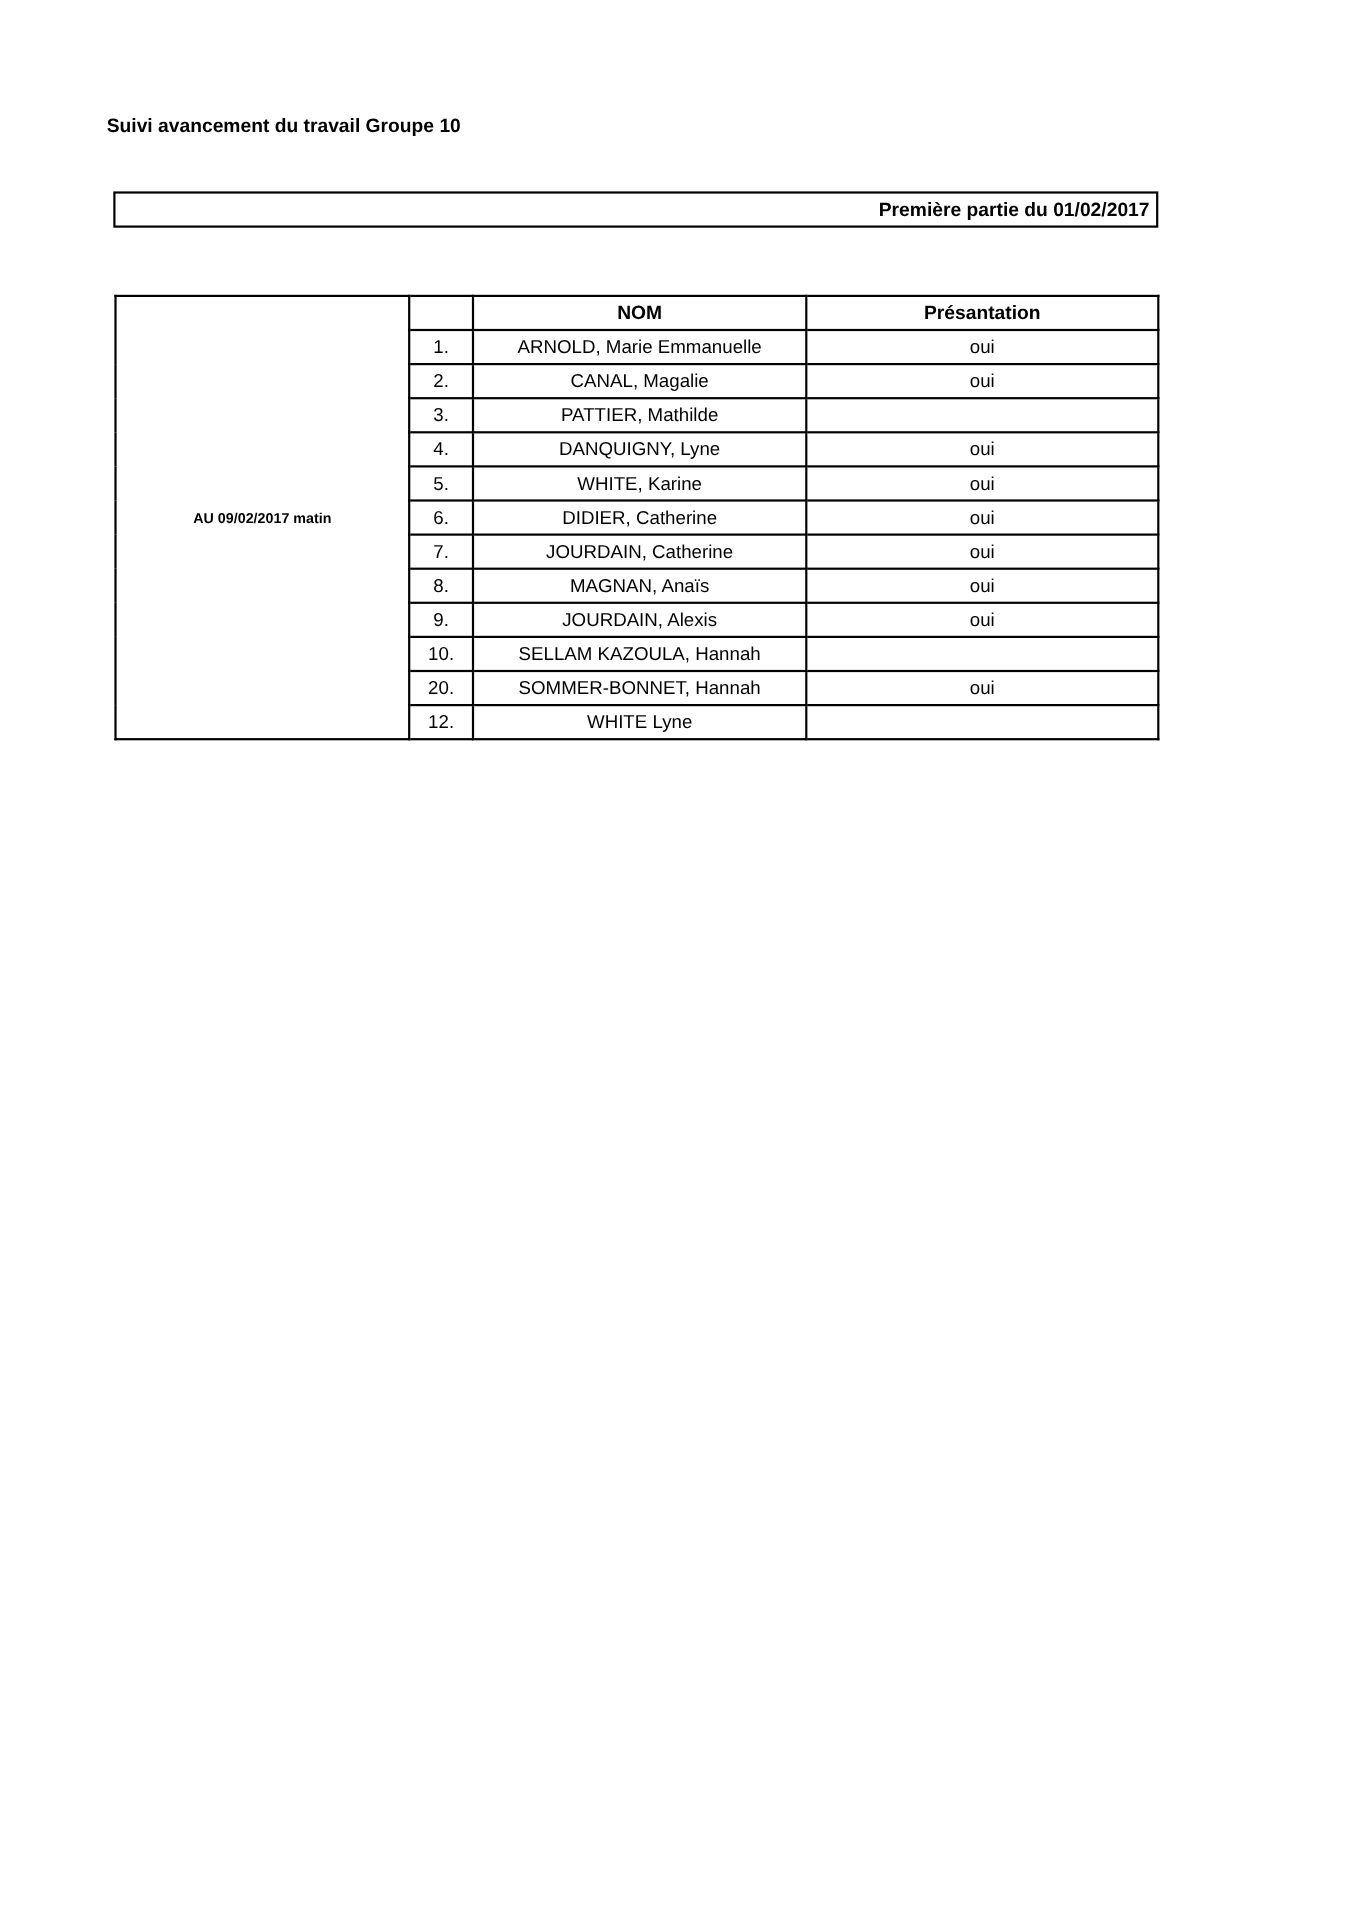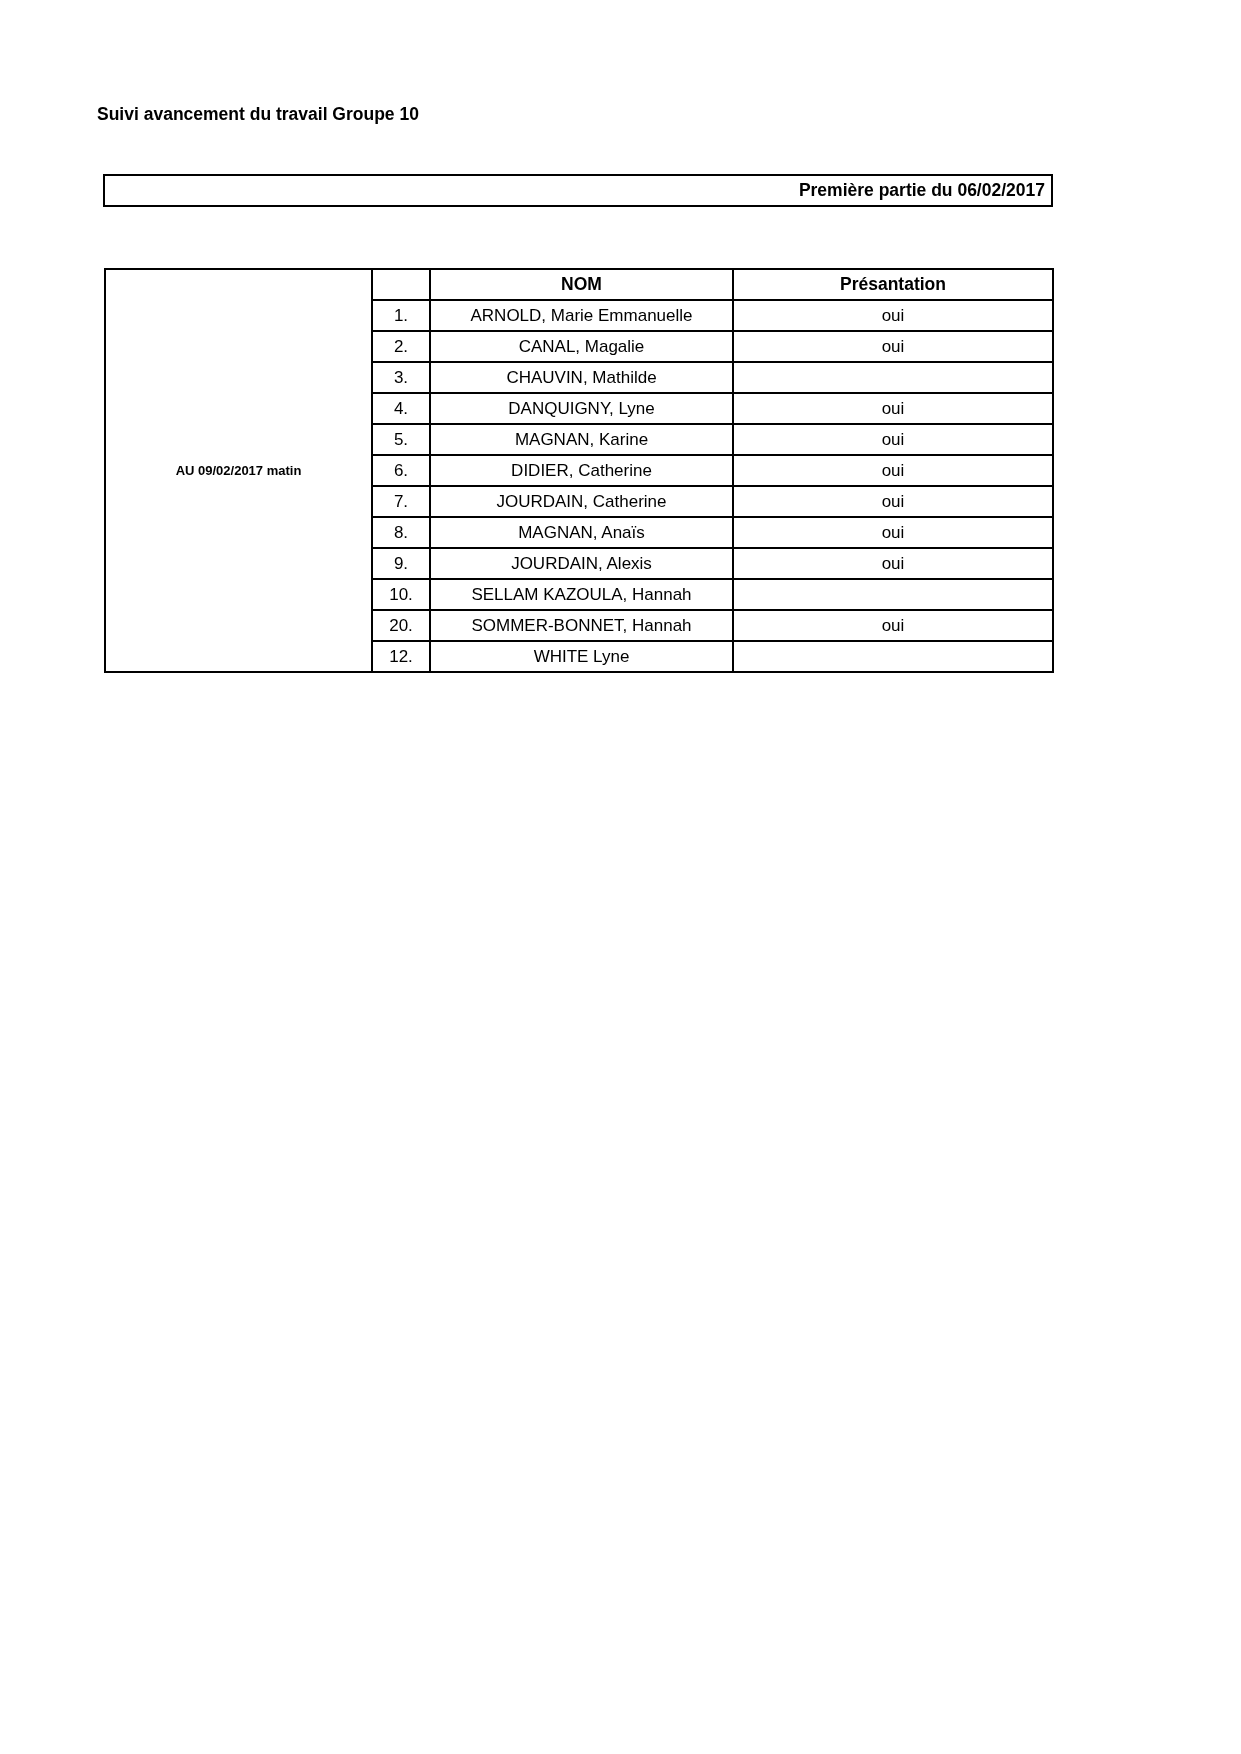--- a/index.html
+++ b/index.html
@@ -78,21 +78,21 @@
   col.c-pres    { width: 320px; }
 </style>
 </head>
 <body>
 
 <div class="page">
 
   <div class="page-title">Suivi avancement du travail Groupe 10</div>
 
   <div class="banner">
-    <span class="banner-label">Première partie du 06/02/2017</span>
+    <span class="banner-label">Première partie du 01/02/2017</span>
   </div>
 
   <table class="roster">
     <colgroup>
       <col class="c-session">
       <col class="c-num">
       <col class="c-name">
       <col class="c-pres">
     </colgroup>
     <tbody>
@@ -108,31 +108,31 @@
         <td>ARNOLD, Marie Emmanuelle</td>
         <td>oui</td>
       </tr>
       <tr>
         <td>2.</td>
         <td>CANAL, Magalie</td>
         <td>oui</td>
       </tr>
       <tr>
         <td>3.</td>
-        <td>CHAUVIN, Mathilde</td>
+        <td>PATTIER, Mathilde</td>
         <td></td>
       </tr>
       <tr>
         <td>4.</td>
         <td>DANQUIGNY, Lyne</td>
         <td>oui</td>
       </tr>
       <tr>
         <td>5.</td>
-        <td>MAGNAN, Karine</td>
+        <td>WHITE, Karine</td>
         <td>oui</td>
       </tr>
       <tr>
         <td>6.</td>
         <td>DIDIER, Catherine</td>
         <td>oui</td>
       </tr>
       <tr>
         <td>7.</td>
         <td>JOURDAIN, Catherine</td>

